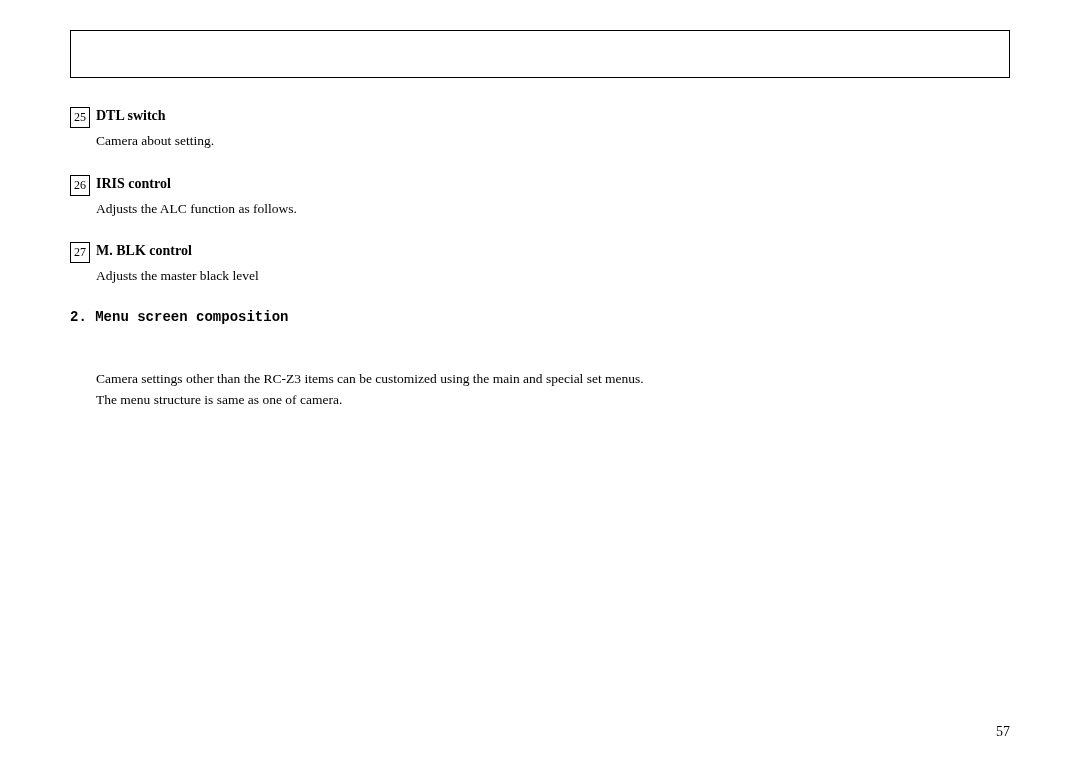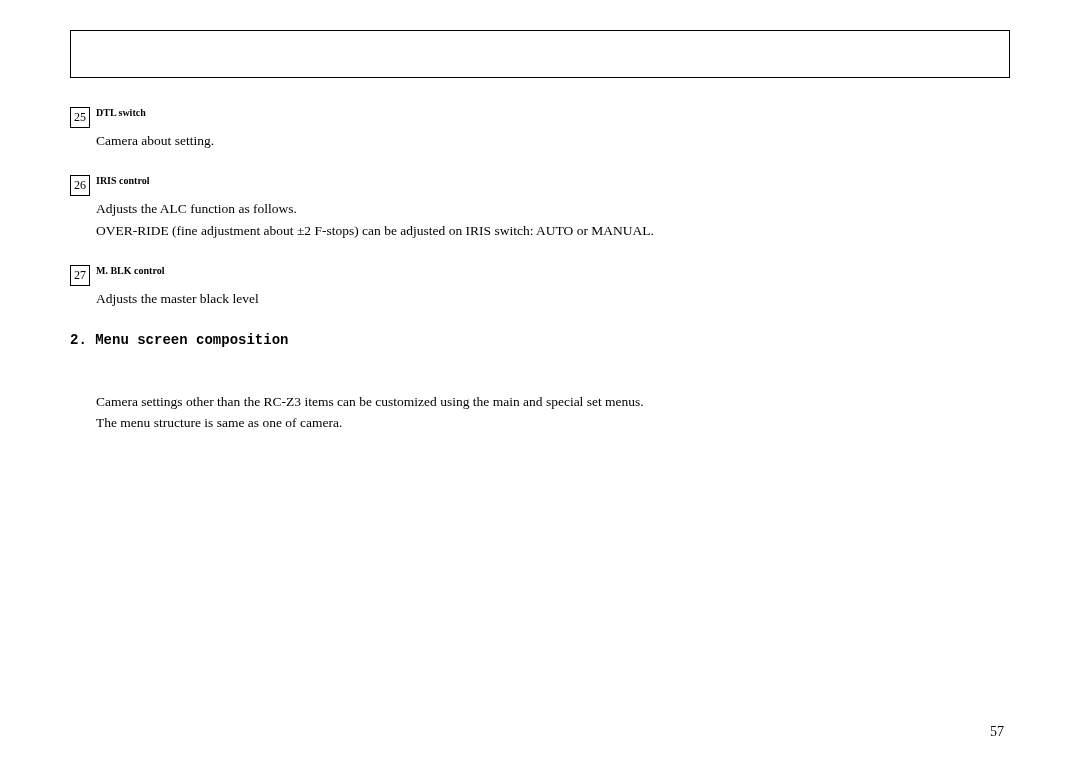--- a/index.html
+++ b/index.html
@@ -53,21 +53,21 @@
       min-width: 20px;
       text-align: center;
       line-height: 1.4;
       display: inline-block;
       position: relative;
       top: 1px;
     }
 
     .section-title {
       font-weight: bold;
-      font-size: 10px;
+      font-size: 14px;
       line-height: 1.4;
     }
 
     .section-body {
       margin-left: 0px;
       padding-left: 26px;
       font-size: 13.5px;
       line-height: 1.55;
       text-align: justify;
     }
@@ -91,21 +91,21 @@
       padding-left: 26px;
       font-size: 13.5px;
       line-height: 1.55;
       text-align: justify;
       margin-top: 44px;
     }
 
     .page-number {
       position: absolute;
       bottom: 22px;
-      right: 76px;
+      right: 70px;
       font-size: 14px;
       font-family: "Times New Roman", Times, serif;
     }
   </style>
 </head>
 <body>
 
 <div class="page-container">
 
   <div class="top-box"></div>
@@ -120,21 +120,20 @@
     </div>
   </div>
 
   <div class="section">
     <div class="section-header">
       <span class="section-number">26</span>
       <span class="section-title">IRIS control</span>
     </div>
     <div class="section-body">
       <p>Adjusts the ALC function as follows.</p>
-      <p>OVER-RIDE (fine adjustment about  ±2 F-stops) can be adjusted on IRIS switch: AUTO or MANUAL.</p>
     </div>
   </div>
 
   <div class="section">
     <div class="section-header">
       <span class="section-number">27</span>
       <span class="section-title">M. BLK control</span>
     </div>
     <div class="section-body">
       <p>Adjusts the master black level</p>

